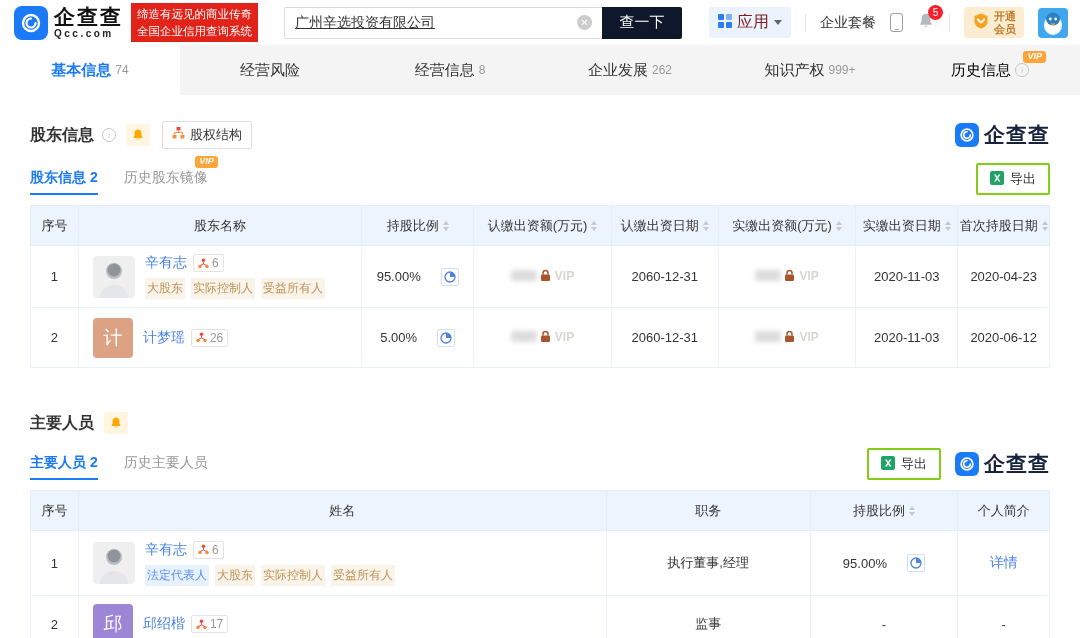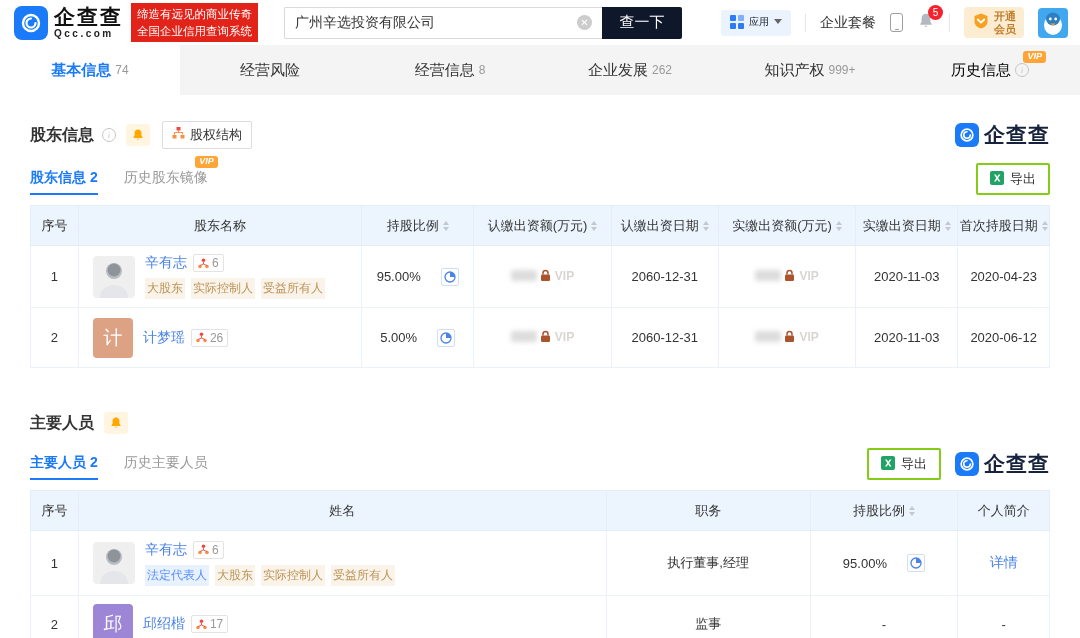--- a/index.html
+++ b/index.html
@@ -8,25 +8,25 @@
 
   
   .topbar { height:45px; display:flex; align-items:center; padding:0 12px 0 14px; background:#fff; }
   .logo-wrap { display:flex; align-items:center; }
   .logo-badge { width:34px; height:34px; border-radius:8px; background:#1a7af8; display:flex; align-items:center; justify-content:center; }
   .logo-texts { margin-left:6px; display:flex; flex-direction:column; line-height:1; }
   .logo-cn { font-size:21px; font-weight:bold; color:#111; letter-spacing:2px; }
   .logo-en { font-size:10px; font-weight:bold; color:#222; letter-spacing:2.5px; margin-top:2px; }
   .slogan { margin-left:8px; background:#e2231a; color:#fff; font-size:11.5px; line-height:1.45; padding:3px 6px; white-space:nowrap; }
   .search-wrap { display:flex; align-items:center; margin-left:26px; position:relative; }
-  .search-input { width:318px; height:32px; border:1px solid #d9d9d9; border-right:none; border-radius:2px 0 0 2px; padding:0 30px 0 10px; font-size:14px; color:#333; outline:none; font-family:inherit; }
+  .search-input { width:318px; height:32px; border:1px solid #d9d9d9; border-right:none; border-radius:2px 0 0 2px; padding:0 30px 0 10px; font-size:14px; color:#333; outline:none; font-family:inherit;text-decoration:underline; }
   .clear-icon { position:absolute; right:90px; width:15px; height:15px; border-radius:50%; background:#ccc; color:#fff; font-size:10px; line-height:15px; text-align:center; cursor:pointer; }
   .search-btn { width:80px; height:32px; background:#0f172a; color:#fff; border:none; font-size:15px; border-radius:0 2px 2px 0; cursor:pointer; font-family:inherit; }
   .top-right { margin-left:auto; display:flex; align-items:center; gap:14px; }
-  .apps-btn { display:flex; gap:5px; background:#eaf3fe; border-radius:3px; padding:5px 9px; font-size:10px; color:#0f172a; cursor:pointer; }
+  .apps-btn { display:flex; align-items:center; gap:5px; background:#eaf3fe; border-radius:3px; padding:5px 9px; font-size:16px; color:#7f1d1d; cursor:pointer; }
   .caret { width:0; height:0; border:4px solid transparent; border-top:5px solid #666; margin-top:4px; }
   .vline { width:1px; height:18px; background:#e5e5e5; }
   .plain-link { font-size:14px; color:#333; cursor:pointer; }
   .phone-icon { width:13px; height:19px; border:1.5px solid #9aa0a6; border-radius:3px; position:relative; }
   .phone-icon::after { content:""; position:absolute; bottom:1px; left:50%; transform:translateX(-50%); width:4px; height:1.5px; background:#9aa0a6; border-radius:1px; }
   .bell-wrap { position:relative; cursor:pointer; }
   .badge-num { position:absolute; top:-7px; right:-8px; min-width:15px; height:15px; border-radius:8px; background:#f5222d; color:#fff; font-size:10px; line-height:15px; text-align:center; padding:0 3px; }
   .vip-btn { display:flex; align-items:center; gap:4px; background:#fcecd2; border-radius:4px; padding:3px 8px; cursor:pointer; }
   .vip-btn .txt { font-size:11px; line-height:1.15; color:#c07e2d; font-weight:bold; }
   .avatar-qq { width:30px; height:30px; border-radius:4px; overflow:hidden; cursor:pointer; }

